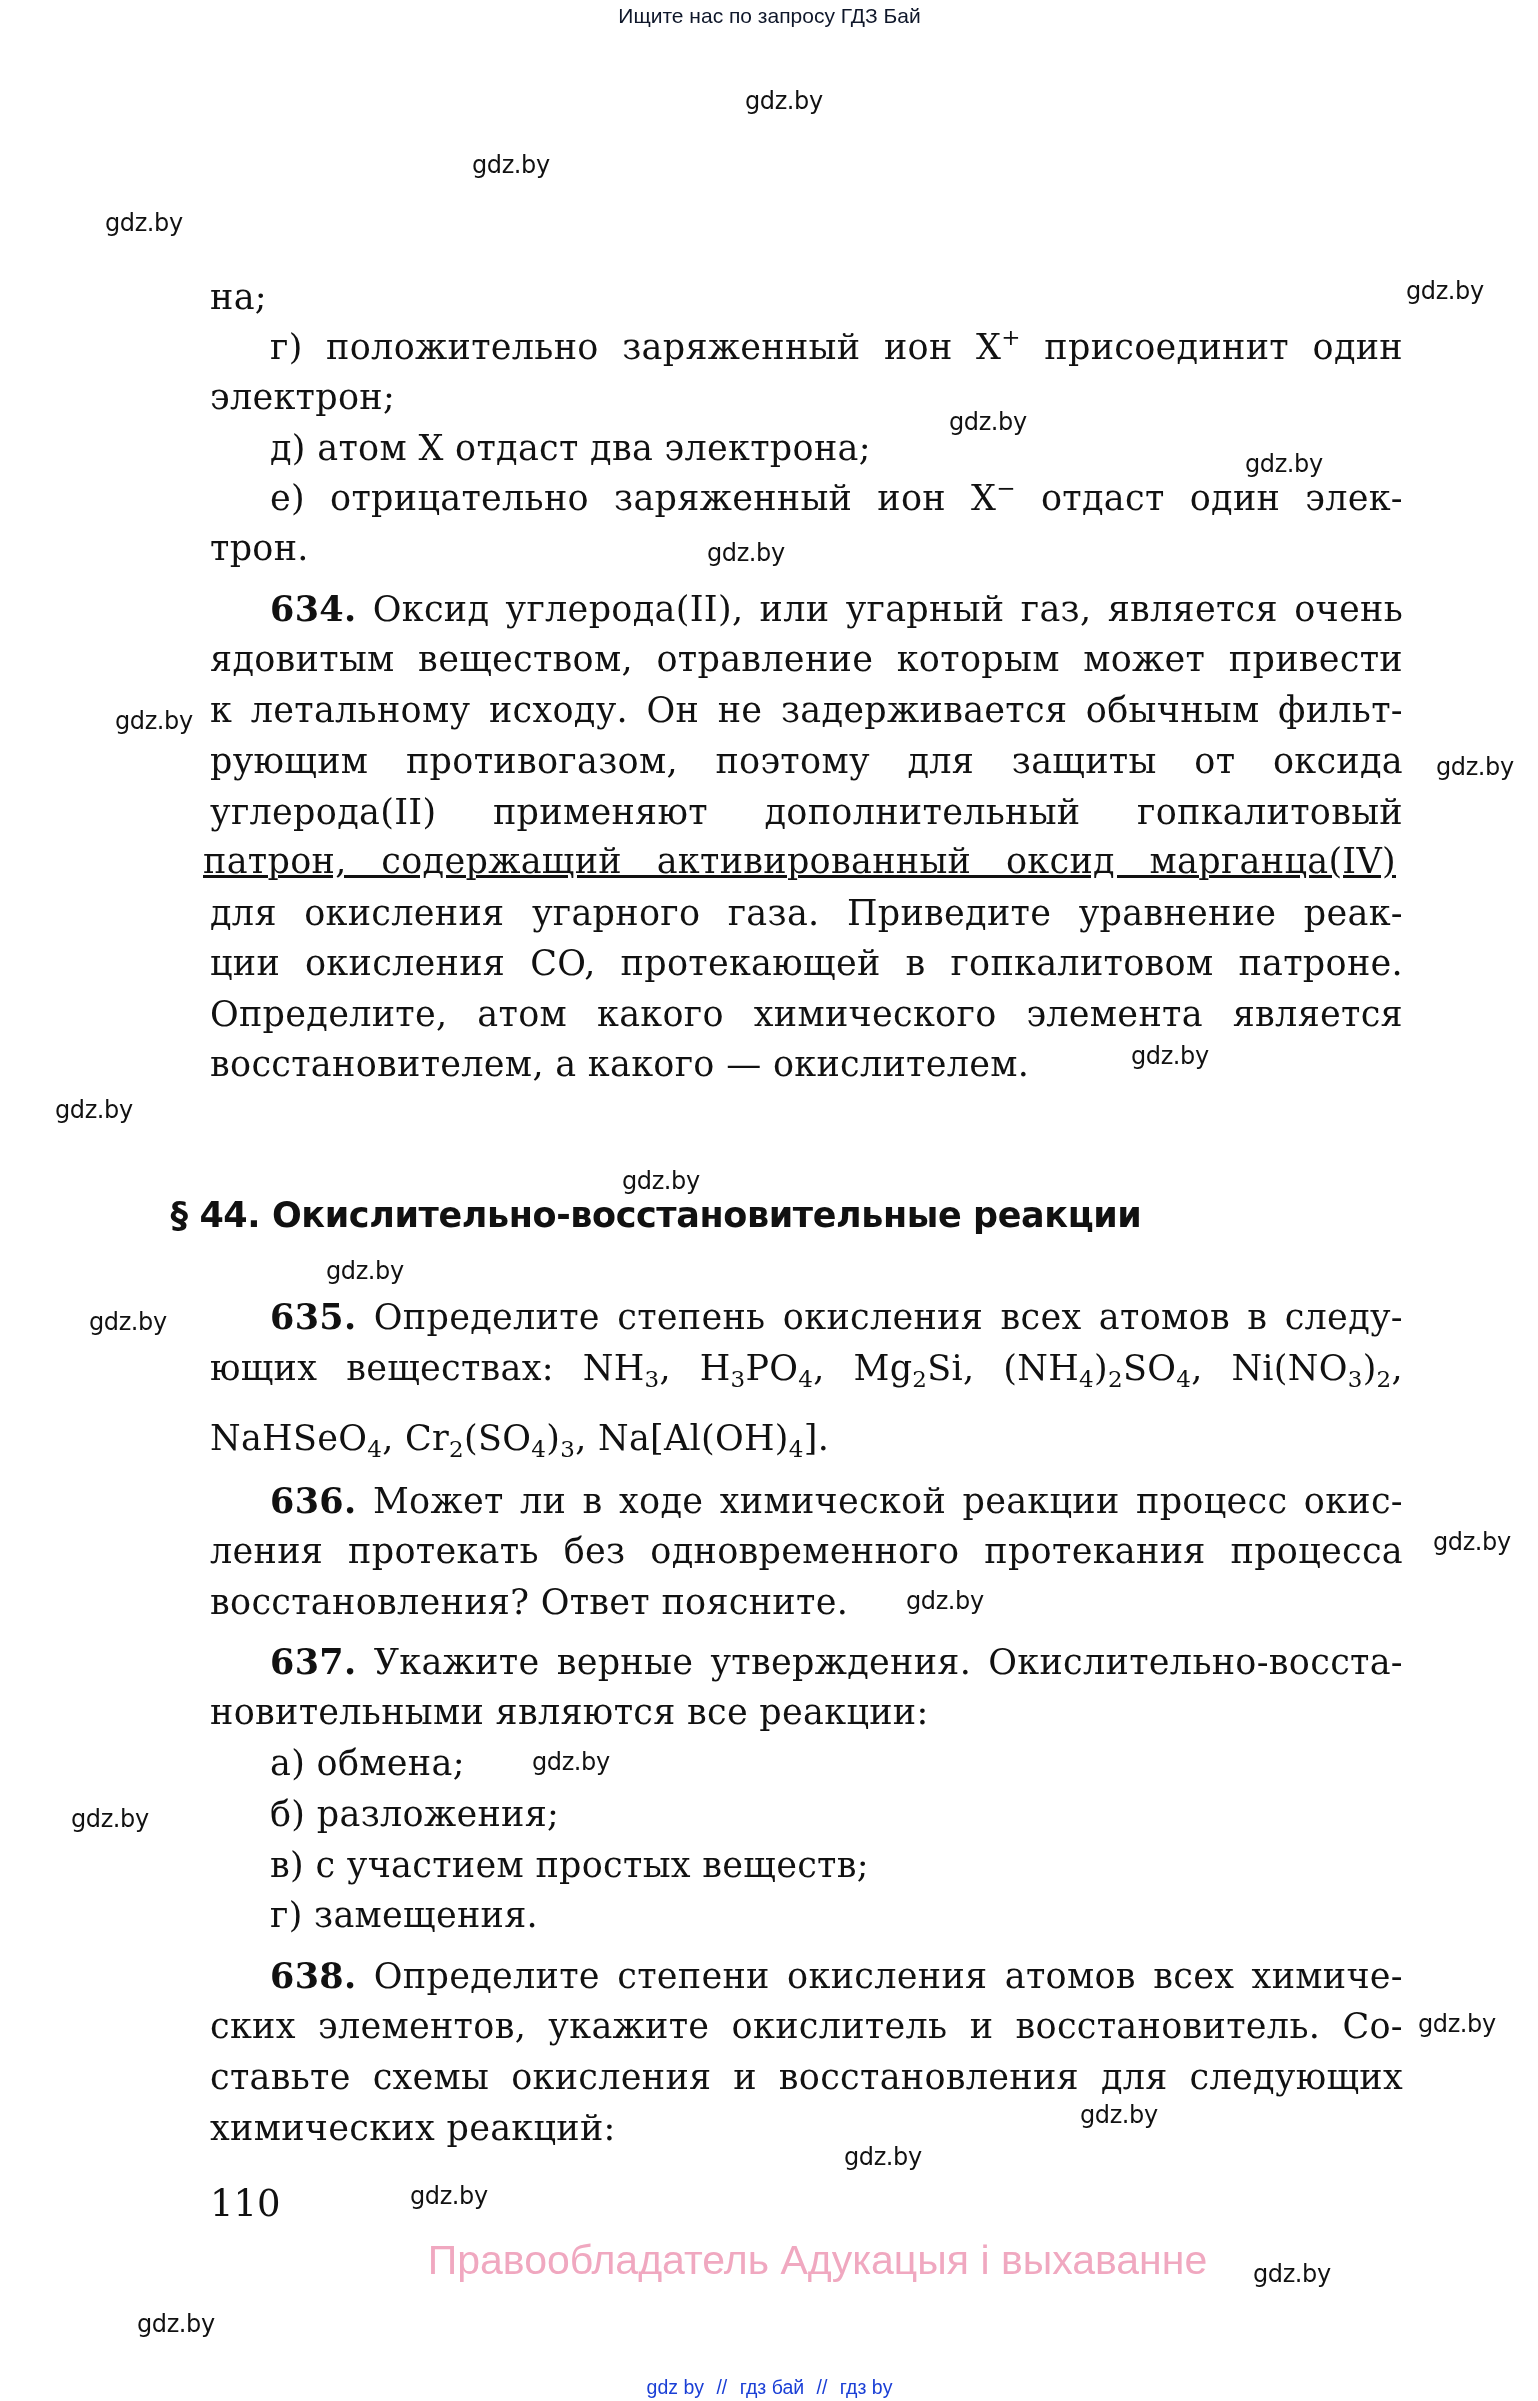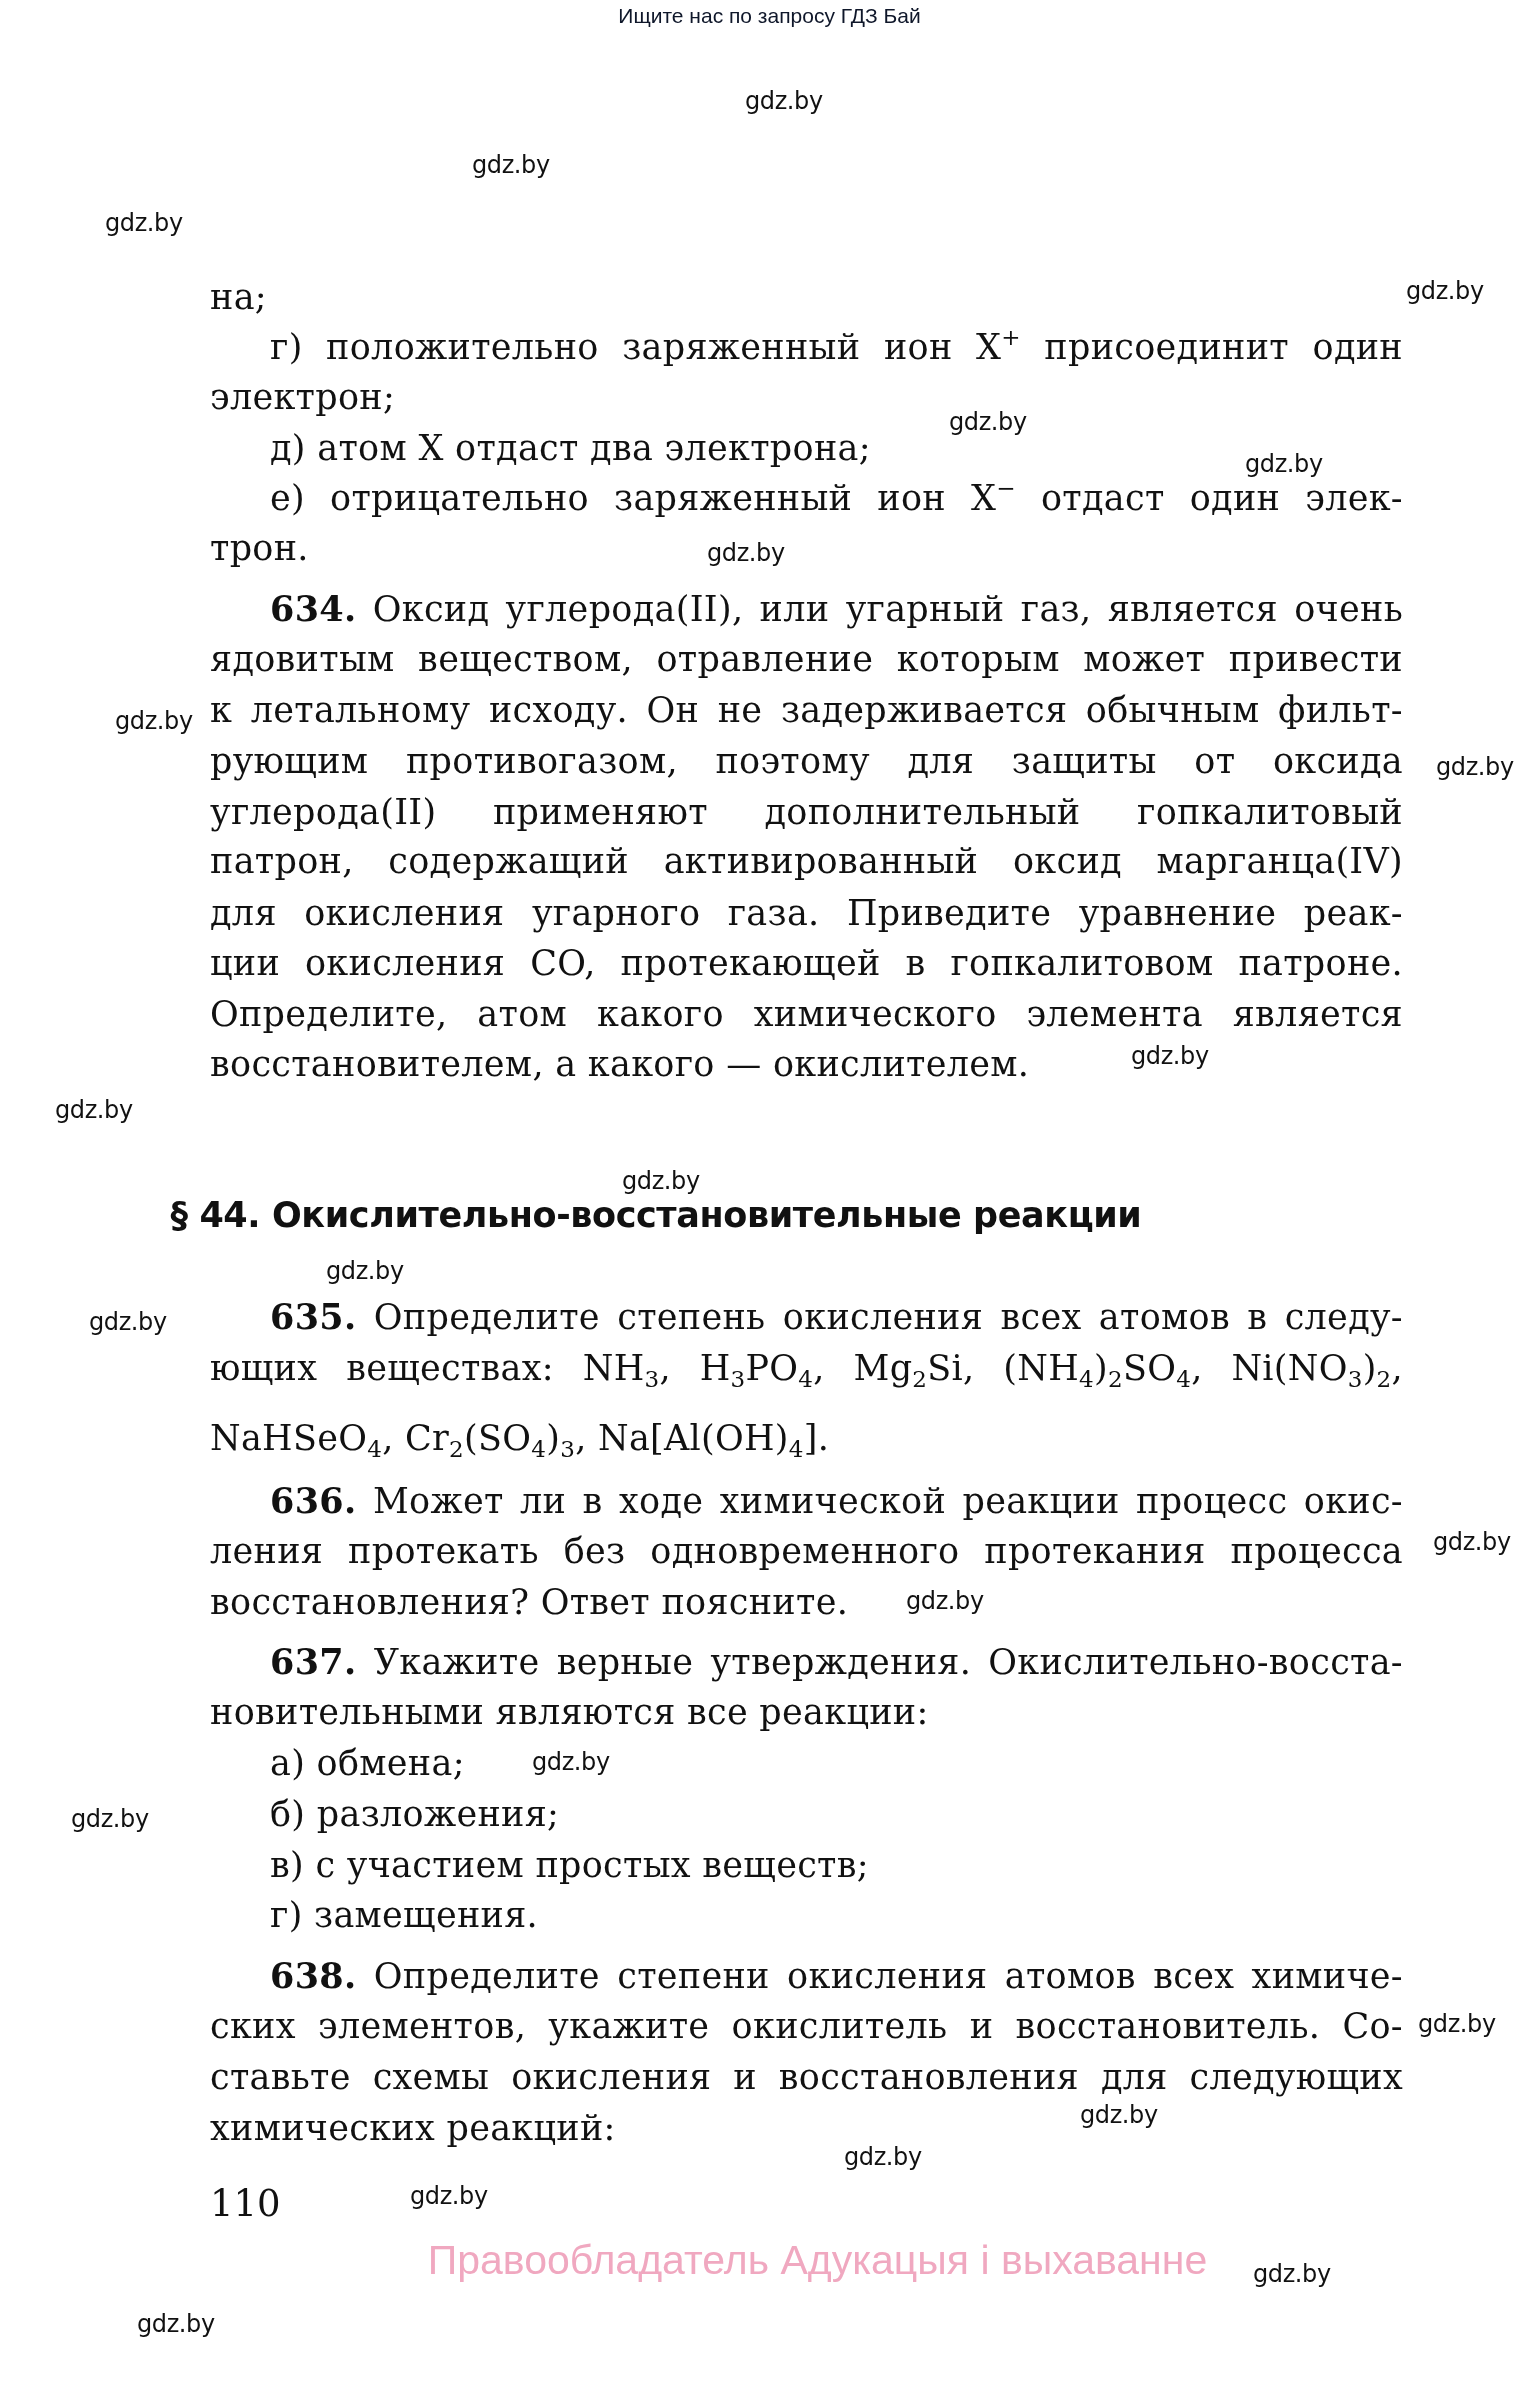--- a/index.html
+++ b/index.html
@@ -66,21 +66,21 @@
   <div class="ln" style="top:426px;left:270px;"><span>д)</span> <span>атом X отдаст два электрона;</span></div>
 
   <div class="ln just" style="top:476px;left:270px;width:1133px;"><span>е)</span> <span>отрицательно заряженный ион X</span><sup>−</sup><span> отдаст один элек-</span></div>
   <div class="ln" style="top:526px;left:210px;">трон.</div>
 
   <div class="ln just" style="top:587px;left:270px;width:1133px;"><span class="b">634.</span> <span>Оксид углерода(II), или угарный газ, является очень</span></div>
   <div class="ln just" style="top:637px;left:210px;">ядовитым веществом, отравление которым может привести</div>
   <div class="ln just" style="top:688px;left:210px;">к летальному исходу. Он не задерживается обычным фильт-</div>
   <div class="ln just" style="top:739px;left:210px;">рующим противогазом, поэтому для защиты от оксида</div>
   <div class="ln just" style="top:790px;left:210px;">углерода(II) применяют дополнительный гопкалитовый</div>
-  <div class="ln just" style="top:839px;left:210px;">патрон, содержащий активированный оксид марганца(IV)</div>
+  <div class="ln just" style="top:839px;left:203px;text-decoration:underline;">патрон, содержащий активированный оксид марганца(IV)</div>
   <div class="ln just" style="top:941px;left:210px;">ции окисления CO, протекающей в гопкалитовом патроне.</div>
   <div class="ln just" style="top:891px;left:210px;">для окисления угарного газа. Приведите уравнение реак-</div>
   <div class="ln just" style="top:992px;left:210px;">Определите, атом какого химического элемента является</div>
   <div class="ln" style="top:1042px;left:210px;">восстановителем, а какого — окислителем.</div>
 
   <div class="heading">§ 44. Окислительно-восстановительные реакции</div>
 
   <div class="ln just" style="top:1295px;left:270px;width:1133px;"><span class="b">635.</span> <span>Определите степень окисления всех атомов в следу-</span></div>
   <div class="ln just" style="top:1346px;left:210px;"><span>ющих веществах: </span>NH<sub>3</sub>, H<sub>3</sub>PO<sub>4</sub>, Mg<sub>2</sub>Si, (NH<sub>4</sub>)<sub>2</sub>SO<sub>4</sub>, Ni(NO<sub>3</sub>)<sub>2</sub>,</div>
   <div class="ln" style="top:1416px;left:210px;">NaHSeO<sub>4</sub>, Cr<sub>2</sub>(SO<sub>4</sub>)<sub>3</sub>, Na[Al(OH)<sub>4</sub>]<span>.</span></div>
@@ -98,14 +98,21 @@
 
   <div class="ln just" style="top:1954px;left:270px;width:1133px;"><span class="b">638.</span> <span>Определите степени окисления атомов всех химиче-</span></div>
   <div class="ln just" style="top:2004px;left:210px;">ских элементов, укажите окислитель и восстановитель. Со-</div>
   <div class="ln just" style="top:2055px;left:210px;">ставьте схемы окисления и восстановления для следующих</div>
   <div class="ln" style="top:2106px;left:210px;">химических реакций:</div>
 
   <div class="pageno">110</div>
 
   <div class="rights">Правообладатель Адукацыя і выхаванне</div>
 
+  <div class="footer-links">
+    <span>gdz by</span>
+    <span>//</span>
+    <span>гдз бай</span>
+    <span>//</span>
+    <span>гдз by</span>
+  </div>
 </div>
 
 
 </body></html>

